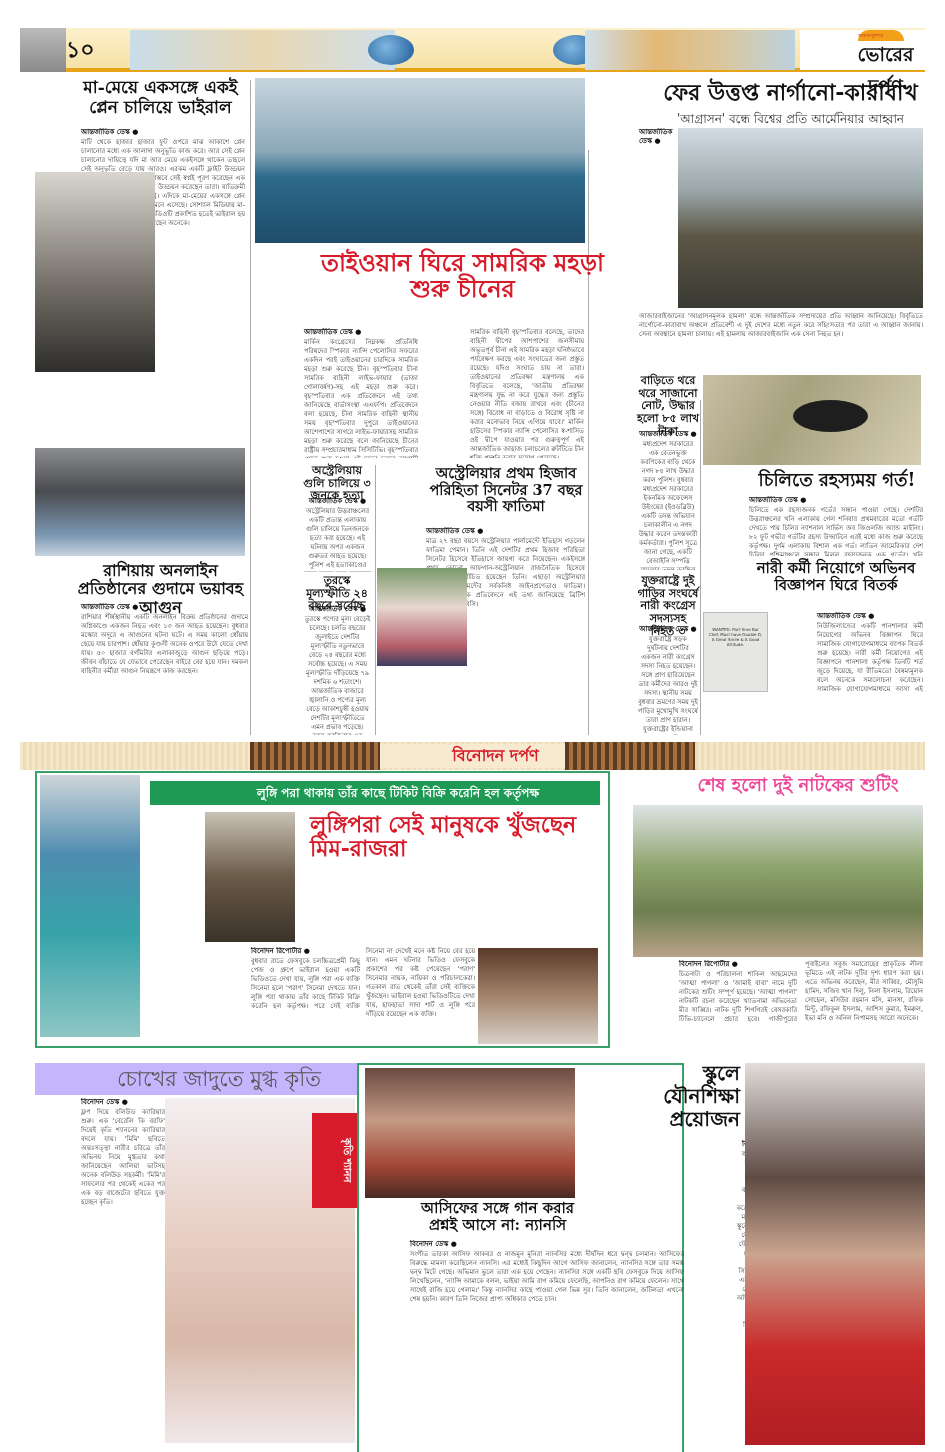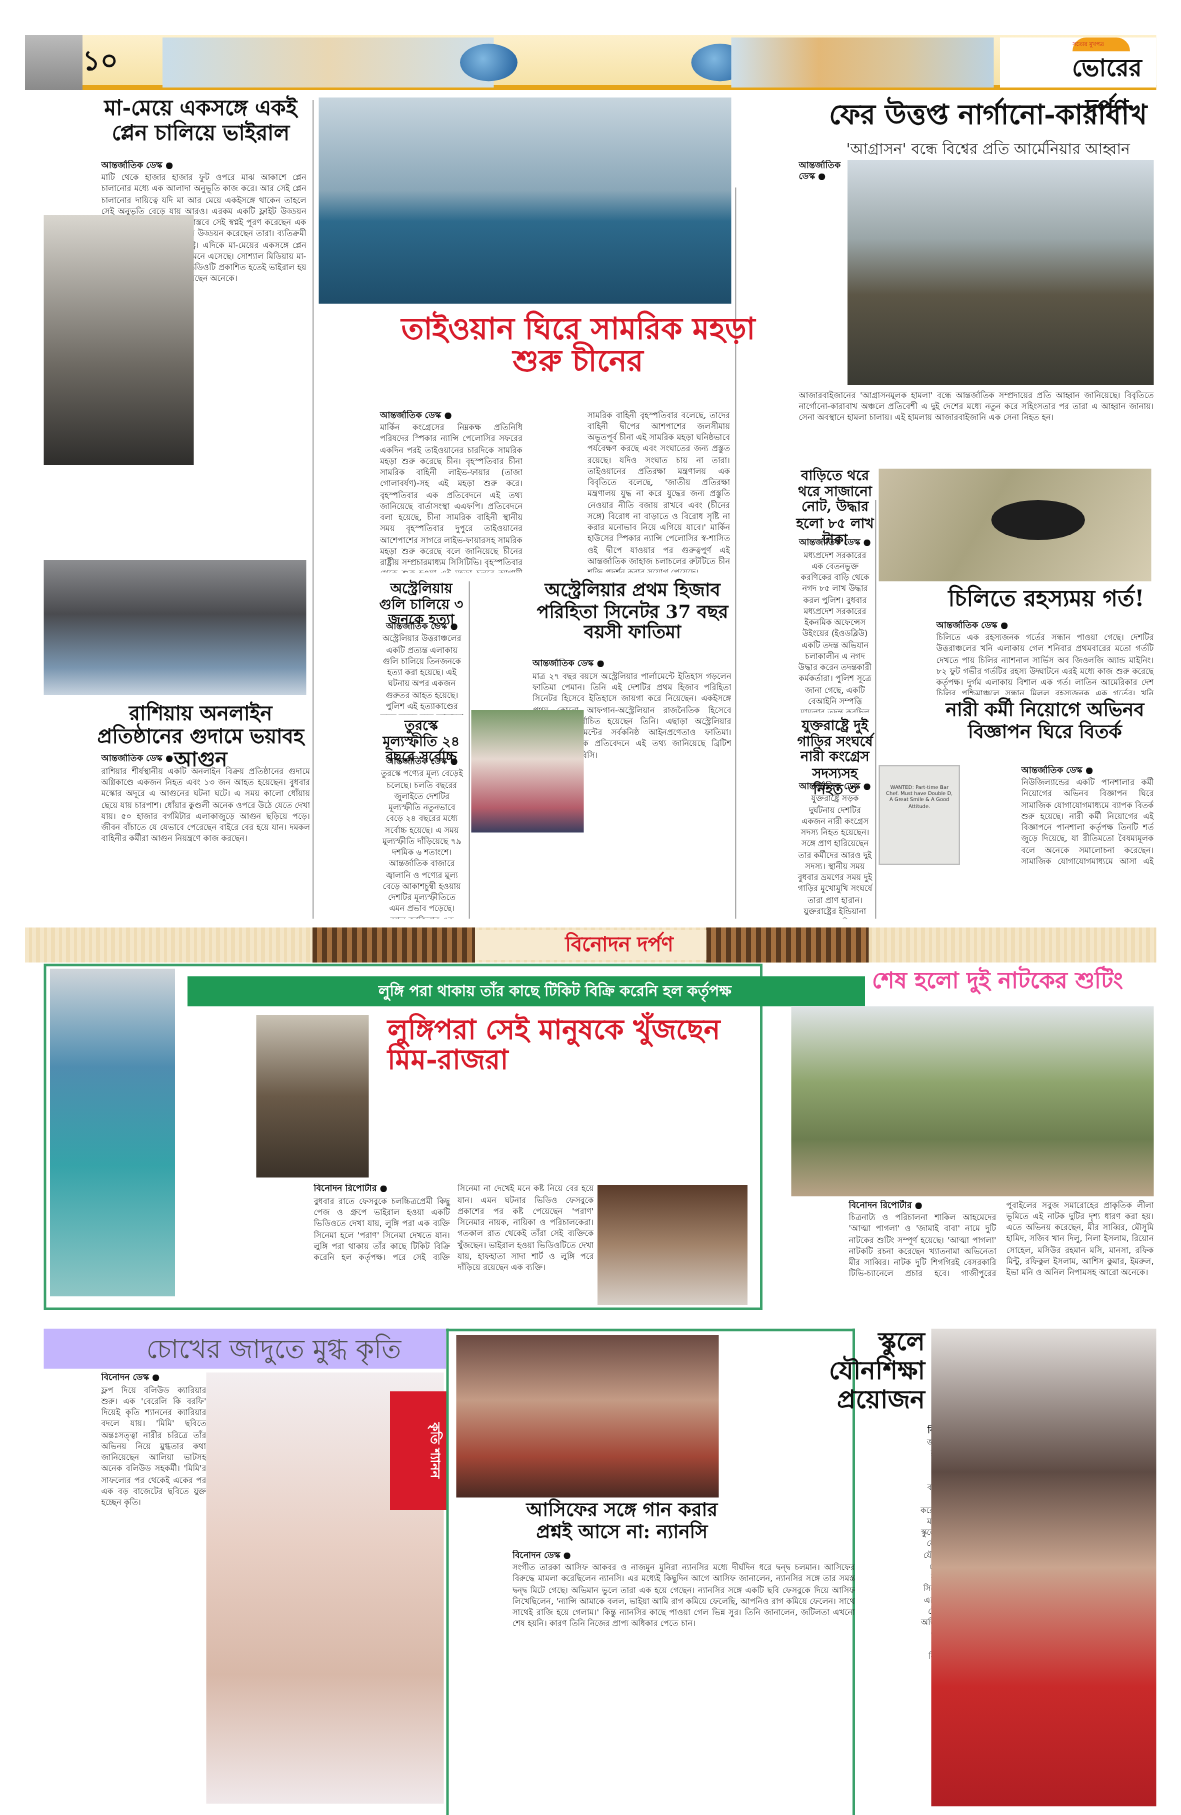--- a/index.html
+++ b/index.html
@@ -26,21 +26,21 @@
 
   
   .vline { position: absolute; width: 1px; background: #aaa; }
 
   
   .ent-banner { left: 20px; top: 742px; width: 905px; height: 28px; background: repeating-linear-gradient(90deg,#f4e6c8 0 3px,#efdcb5 3px 6px); }
   .film-strip { top: 742px; height: 28px; background: repeating-linear-gradient(90deg,#5a3a20 0 4px,#a47040 4px 8px); }
   .ent-title { left: 380px; top: 744px; width: 185px; height: 24px; background: #f7ead0; color: #d81b2a; font-size: 16px; font-weight: bold; text-align: center; line-height: 24px; font-family: "DejaVu Serif", serif; }
 
   .green-box { left: 35px; top: 771px; width: 575px; height: 277px; border: 2px solid #3aa06a; }
-  .green-bar { left: 150px; top: 781px; width: 542px; height: 24px; background: #1f9a55; color: #fff; font-size: 12px; font-weight: bold; text-align: center; line-height: 24px; font-family: "DejaVu Serif", serif; }
+  .green-bar { left: 150px; top: 781px; width: 450px; height: 24px; background: #1f9a55; color: #fff; font-size: 12px; font-weight: bold; text-align: center; line-height: 24px; font-family: "DejaVu Serif", serif; }
 
   .pink-box { left: 35px; top: 1063px; width: 322px; height: 32px; background: #c4b5fd; color: #555; font-size: 21px; text-align: center; line-height: 32px; font-family: "DejaVu Serif", serif; }
   .red-tag { left: 312px; top: 1113px; width: 22px; height: 95px; background: #d81b2a; color: #fff; font-size: 10px; writing-mode: vertical-rl; text-align: center; line-height: 22px; font-weight: bold; }
 
   .green-box2 { left: 357px; top: 1063px; width: 327px; height: 389px; border: 2px solid #3aa06a; border-bottom: none; }
 </style>
 </head>
 <body>
 
 <div class="abs masthead"></div>

